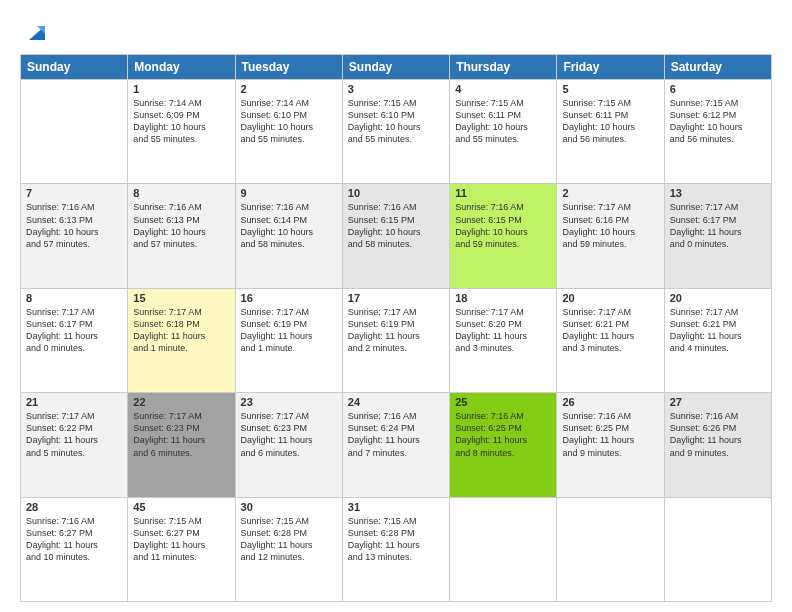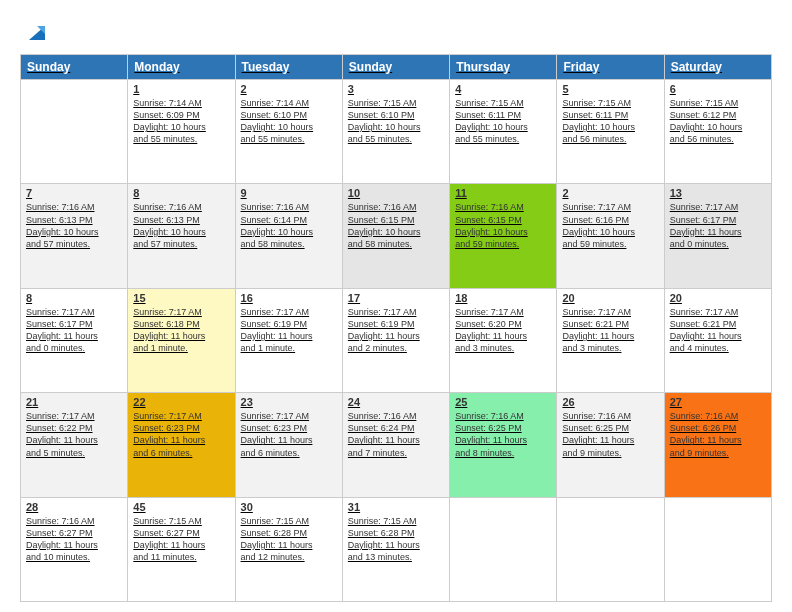--- a/index.html
+++ b/index.html
@@ -57,21 +57,20 @@
       line-height: 1.1;
     }
     .location {
       font-size: 14px;
       color: #555;
     }
     .calendar {
       width: 100%;
       border-collapse: collapse;
       flex: 1;
-      text-decoration: underline;
     }
     .calendar th {
       background-color: #2e75b6;
       color: #fff;
       font-size: 12px;
       font-weight: bold;
       padding: 5px 6px;
       text-align: left;
       border: 1px solid #ccc;
     }
@@ -206,21 +205,21 @@
 Daylight: 10 hours
 and 58 minutes.</div>
           </td>
           <td style="background: #e5e5e5;">
             <span class="day-number">10</span>
             <div class="day-info" style="white-space: pre-line;">Sunrise: 7:16 AM
 Sunset: 6:15 PM
 Daylight: 10 hours
 and 58 minutes.</div>
           </td>
-          <td style="background: #84cc16;">
+          <td style="background: #bef264;">
             <span class="day-number">11</span>
             <div class="day-info" style="white-space: pre-line;">Sunrise: 7:16 AM
 Sunset: 6:15 PM
 Daylight: 10 hours
 and 59 minutes.</div>
           </td>
           <td style="background: rgb(242, 242, 242);">
             <span class="day-number">2</span>
             <div class="day-info" style="white-space: pre-line;">Sunrise: 7:17 AM
 Sunset: 6:16 PM
@@ -287,56 +286,56 @@
           </td>
         </tr>
         <tr>
           <td style="background: rgb(242, 242, 242);">
             <span class="day-number">21</span>
             <div class="day-info" style="white-space: pre-line;">Sunrise: 7:17 AM
 Sunset: 6:22 PM
 Daylight: 11 hours
 and 5 minutes.</div>
           </td>
-          <td style="background: #eab308;">
+          <td style="background: #a3a3a3;">
             <span class="day-number">22</span>
             <div class="day-info" style="white-space: pre-line;">Sunrise: 7:17 AM
 Sunset: 6:23 PM
 Daylight: 11 hours
 and 6 minutes.</div>
           </td>
           <td style="background: rgb(242, 242, 242);">
             <span class="day-number">23</span>
             <div class="day-info" style="white-space: pre-line;">Sunrise: 7:17 AM
 Sunset: 6:23 PM
 Daylight: 11 hours
 and 6 minutes.</div>
           </td>
           <td style="background: rgb(242, 242, 242);">
             <span class="day-number">24</span>
             <div class="day-info" style="white-space: pre-line;">Sunrise: 7:16 AM
 Sunset: 6:24 PM
 Daylight: 11 hours
 and 7 minutes.</div>
           </td>
-          <td style="background: #86efac;">
+          <td style="background: #84cc16;">
             <span class="day-number">25</span>
             <div class="day-info" style="white-space: pre-line;">Sunrise: 7:16 AM
 Sunset: 6:25 PM
 Daylight: 11 hours
 and 8 minutes.</div>
           </td>
           <td style="background: rgb(242, 242, 242);">
             <span class="day-number">26</span>
             <div class="day-info" style="white-space: pre-line;">Sunrise: 7:16 AM
 Sunset: 6:25 PM
 Daylight: 11 hours
 and 9 minutes.</div>
           </td>
-          <td style="background: #f97316; margin-top: 14px;">
+          <td style="background: #e5e5e5; margin-top: 14px;">
             <span class="day-number">27</span>
             <div class="day-info" style="white-space: pre-line;">Sunrise: 7:16 AM
 Sunset: 6:26 PM
 Daylight: 11 hours
 and 9 minutes.</div>
           </td>
         </tr>
         <tr>
           <td style="background: rgb(255, 255, 255);">
             <span class="day-number">28</span>

